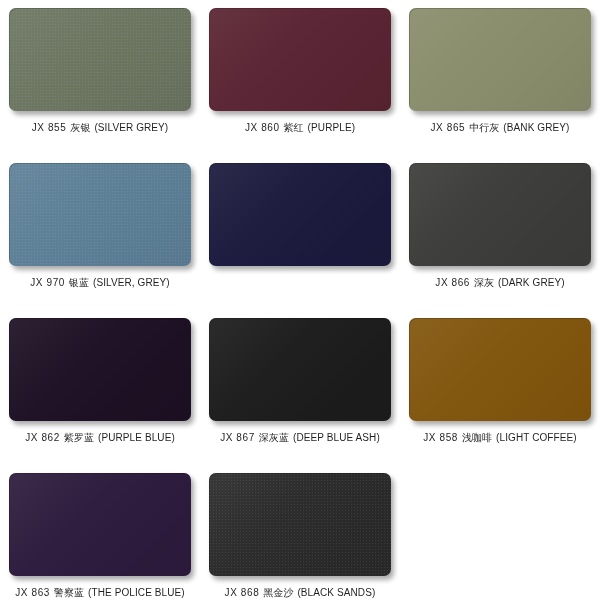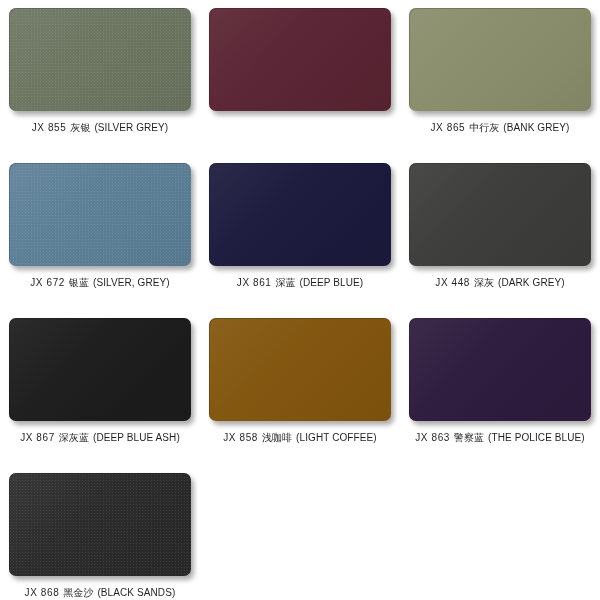--- a/index.html
+++ b/index.html
@@ -106,44 +106,50 @@
 <div class="swatch-cell">
       <div class="chip-wrap">
         <div class="chip textured" style="background: rgb(107, 117, 96);"></div>
       </div>
       <div class="chip-label"><span class="code">JX  855</span> <span class="cn">灰银</span>  <span class="en">(SILVER GREY)</span></div>
     </div>
     <div class="swatch-cell">
       <div class="chip-wrap">
         <div class="chip" style="background: rgb(90, 36, 51);"></div>
       </div>
+      <div class="chip-label"><span class="code">JX  860</span> <span class="cn">紫红</span>  <span class="en">(PURPLE)</span></div>
     </div>
     <div class="swatch-cell">
       <div class="chip-wrap">
         <div class="chip" style="background: rgb(138, 141, 107);"></div>
       </div>
       <div class="chip-label"><span class="code">JX  865</span> <span class="cn">中行灰</span>  <span class="en">(BANK GREY)</span></div>
     </div>
     <div class="swatch-cell">
       <div class="chip-wrap">
         <div class="chip textured" style="background: rgb(92, 127, 150);"></div>
       </div>
-      <div class="chip-label"><span class="code">JX  672</span> <span class="cn">银蓝</span>  <span class="en">(SILVER, GREY)</span></div>
+      <div class="chip-label"><span class="code">JX  970</span> <span class="cn">银蓝</span>  <span class="en">(SILVER, GREY)</span></div>
     </div>
     <div class="swatch-cell">
       <div class="chip-wrap">
         <div class="chip" style="background: rgb(27, 26, 61);"></div>
       </div>
-      <div class="chip-label"><span class="code">JX  861</span> <span class="cn">深蓝</span>  <span class="en">(DEEP BLUE)</span></div>
     </div>
     <div class="swatch-cell">
       <div class="chip-wrap">
         <div class="chip" style="background: rgb(60, 60, 59);"></div>
       </div>
-      <div class="chip-label"><span class="code">JX  448</span> <span class="cn">深灰</span>  <span class="en">(DARK GREY)</span></div>
+      <div class="chip-label"><span class="code">JX  866</span> <span class="cn">深灰</span>  <span class="en">(DARK GREY)</span></div>
+    </div>
+    <div class="swatch-cell">
+      <div class="chip-wrap">
+        <div class="chip" style="background: rgb(30, 16, 36);"></div>
+      </div>
+      <div class="chip-label"><span class="code">JX  862</span> <span class="cn">紫罗蓝</span>  <span class="en">(PURPLE BLUE)</span></div>
     </div>
     <div class="swatch-cell">
       <div class="chip-wrap">
         <div class="chip" style="background: rgb(28, 28, 28);"></div>
       </div>
       <div class="chip-label"><span class="code">JX  867</span> <span class="cn">深灰蓝</span>  <span class="en">(DEEP BLUE ASH)</span></div>
     </div>
     <div class="swatch-cell">
       <div class="chip-wrap">
         <div class="chip" style="background: rgb(129, 85, 13);"></div>

